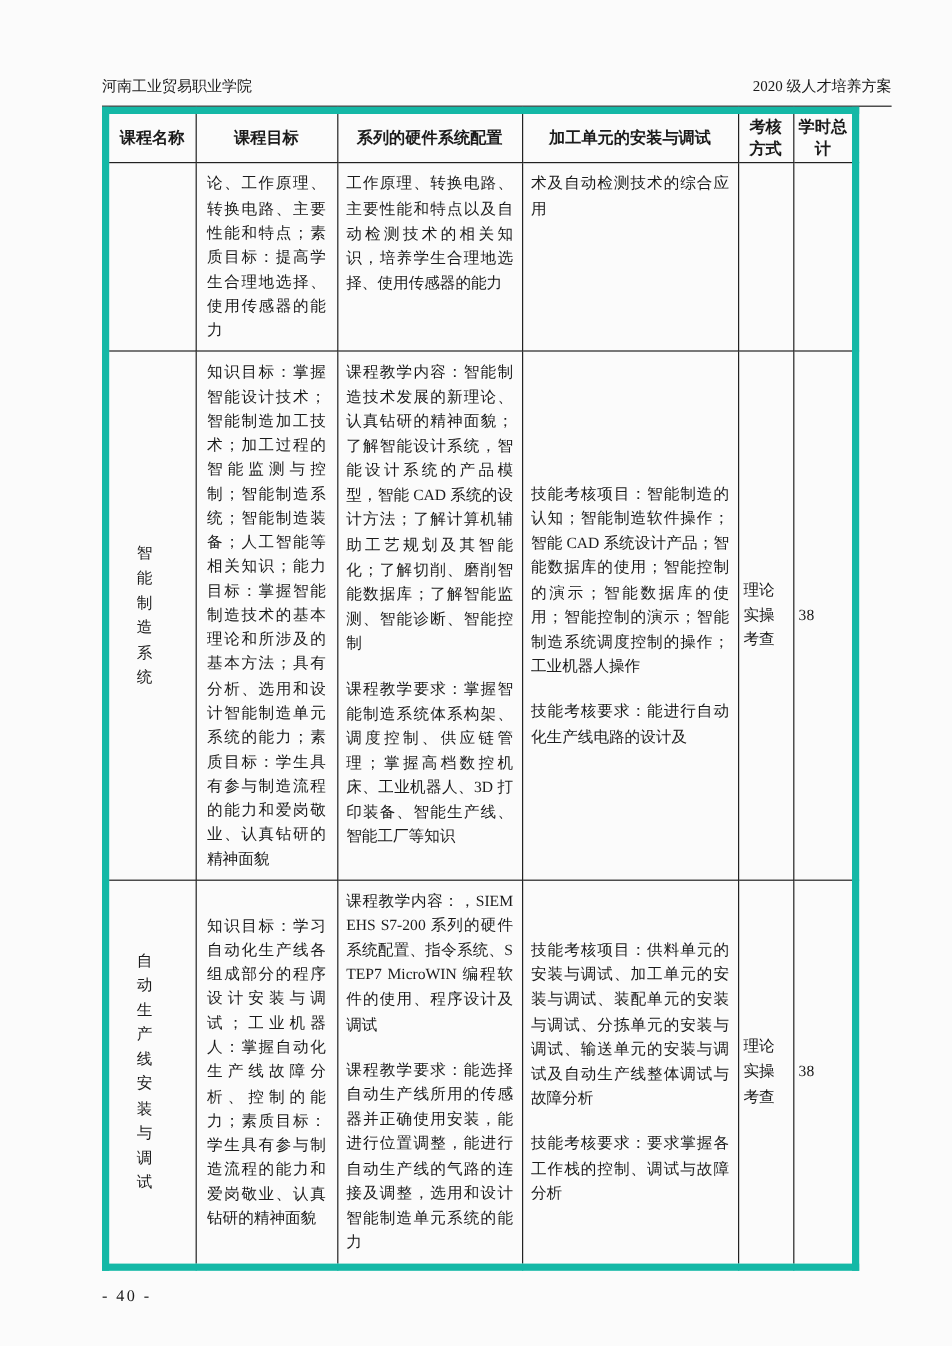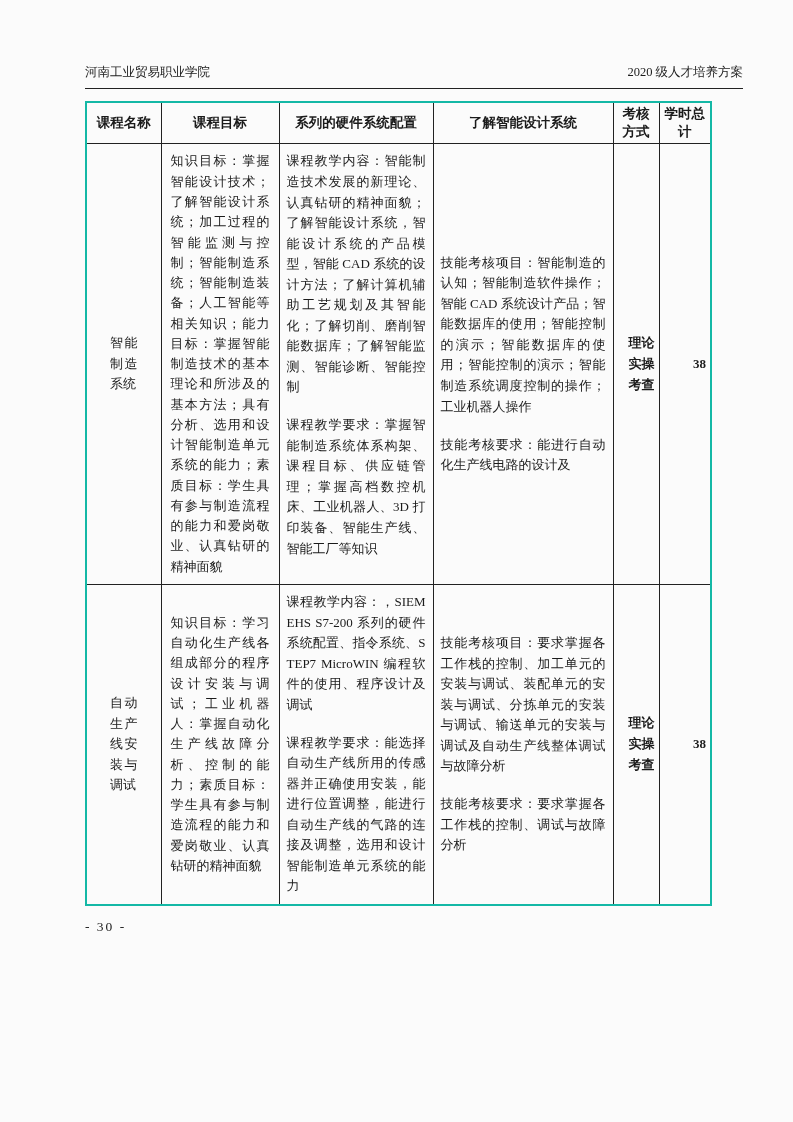--- a/index.html
+++ b/index.html
@@ -19,25 +19,24 @@
   .page-header {
     margin-top: 64px;
     display: flex;
     justify-content: space-between;
     align-items: flex-end;
     font-size: 12.5px;
     padding-bottom: 7px;
     border-bottom: 1.5px solid #222;
   }
   table.course-table {
-    margin-top: 12px;
     width: 625px;
     border-collapse: collapse;
     table-layout: fixed;
-    border: 2px solid #14b8a6;
+    border: 6px solid #14b8a6;
   }
   .course-table td, .course-table th {
     border: 1.4px solid #222;
     font-weight: normal;
     overflow: hidden;
   }
   .row-header { height: 40px; }
   .row-1 { height: 148px; }
   .row-2 { height: 431px; }
   .row-3 { height: 300px; }
@@ -60,25 +59,24 @@
   td.c-name {
     vertical-align: middle;
     text-align: justify;
     padding: 7px 23px;
   }
   td.c-obj { padding: 7px 9px; line-height: 1.56; }
   td.c-obj.v-mid { vertical-align: middle; }
   td.c-assess.v-mid { vertical-align: middle; }
   td.c-method, td.c-hours {
     vertical-align: middle;
-    text-align: right;
+    text-align: left;
     padding: 4px 4px;
     word-break: break-all;
     line-height: 1.6;
-    font-weight: bold;
   }
   .cell p + p { margin-top: 1.35em; }
   .page-footer {
     margin-top: 13px;
     font-size: 13.5px;
     letter-spacing: 2px;
   }
 </style>
 </head>
 <body>
@@ -98,57 +96,71 @@
       <col style="width:180px">
         <col style="width:46px">
         <col style="width:52px">
     </colgroup>
 
     <tbody>
         <tr class="row-header">
       <th>课程名称</th>
       <th>课程目标</th>
       <th>系列的硬件系统配置</th>
-      <th>了解智能设计系统</th>
+      <th>加工单元的安装与调试</th>
       <th>考核方式</th>
       <th>学时总计</th>
     </tr>
 
+    <tr class="row-1">
+      <td class="c-name"></td>
+      <td class="c-obj cell">
+        <p>论、工作原理、转换电路、主要性能和特点；素质目标：提高学生合理地选择、使用传感器的能力</p>
+      </td>
+      <td class="c-content cell">
+        <p>工作原理、转换电路、主要性能和特点以及自动检测技术的相关知识，培养学生合理地选择、使用传感器的能力</p>
+      </td>
+      <td class="c-assess cell">
+        <p>术及自动检测技术的综合应用</p>
+      </td>
+      <td class="c-method"></td>
+      <td class="c-hours"></td>
+    </tr>
 
     <tr class="row-2">
       <td class="c-name">智能制造系统</td>
       <td class="c-obj cell">
-        <p>知识目标：掌握智能设计技术；了解智能设计系统；加工过程的智能监测与控制；智能制造系统；智能制造装备；人工智能等相关知识；能力目标：掌握智能制造技术的基本理论和所涉及的基本方法；具有分析、选用和设计智能制造单元系统的能力；素质目标：学生具有参与制造流程的能力和爱岗敬业、认真钻研的精神面貌</p>
+        <p>知识目标：掌握智能设计技术；智能制造加工技术；加工过程的智能监测与控制；智能制造系统；智能制造装备；人工智能等相关知识；能力目标：掌握智能制造技术的基本理论和所涉及的基本方法；具有分析、选用和设计智能制造单元系统的能力；素质目标：学生具有参与制造流程的能力和爱岗敬业、认真钻研的精神面貌</p>
       </td>
       <td class="c-content cell">
         <p>课程教学内容：智能制造技术发展的新理论、认真钻研的精神面貌；了解智能设计系统，智能设计系统的产品模型，智能 CAD 系统的设计方法；了解计算机辅助工艺规划及其智能化；了解切削、磨削智能数据库；了解智能监测、智能诊断、智能控制</p>
-        <p>课程教学要求：掌握智能制造系统体系构架、课程目标、供应链管理；掌握高档数控机床、工业机器人、3D 打印装备、智能生产线、智能工厂等知识</p>
+        <p>课程教学要求：掌握智能制造系统体系构架、调度控制、供应链管理；掌握高档数控机床、工业机器人、3D 打印装备、智能生产线、智能工厂等知识</p>
       </td>
       <td class="c-assess v-mid cell">
         <p>技能考核项目：智能制造的认知；智能制造软件操作；智能 CAD 系统设计产品；智能数据库的使用；智能控制的演示；智能数据库的使用；智能控制的演示；智能制造系统调度控制的操作；工业机器人操作</p>
         <p>技能考核要求：能进行自动化生产线电路的设计及</p>
       </td>
       <td class="c-method">理论实操考查</td>
       <td class="c-hours">38</td>
     </tr>
 
     <tr class="row-3">
       <td class="c-name">自动生产线安装与调试</td>
       <td class="c-obj v-mid cell">
         <p>知识目标：学习自动化生产线各组成部分的程序设计安装与调试；工业机器人：掌握自动化生产线故障分析、控制的能力；素质目标：学生具有参与制造流程的能力和爱岗敬业、认真钻研的精神面貌</p>
       </td>
       <td class="c-content cell">
         <p>课程教学内容：，SIEMEHS S7-200 系列的硬件系统配置、指令系统、STEP7 MicroWIN 编程软件的使用、程序设计及调试</p>
         <p>课程教学要求：能选择自动生产线所用的传感器并正确使用安装，能进行位置调整，能进行自动生产线的气路的连接及调整，选用和设计智能制造单元系统的能力</p>
       </td>
       <td class="c-assess v-mid cell">
-        <p>技能考核项目：要求掌握各工作栈的控制、加工单元的安装与调试、装配单元的安装与调试、分拣单元的安装与调试、输送单元的安装与调试及自动生产线整体调试与故障分析</p>
+        <p>技能考核项目：供料单元的安装与调试、加工单元的安装与调试、装配单元的安装与调试、分拣单元的安装与调试、输送单元的安装与调试及自动生产线整体调试与故障分析</p>
         <p>技能考核要求：要求掌握各工作栈的控制、调试与故障分析</p>
       </td>
       <td class="c-method">理论实操考查</td>
       <td class="c-hours">38</td>
     </tr>
   </tbody>
     </table>
 
-  <div class="page-footer">- 30 -</div>
+  <div class="page-footer">- 40 -</div>
 
 </div>
 
 </body></html>

